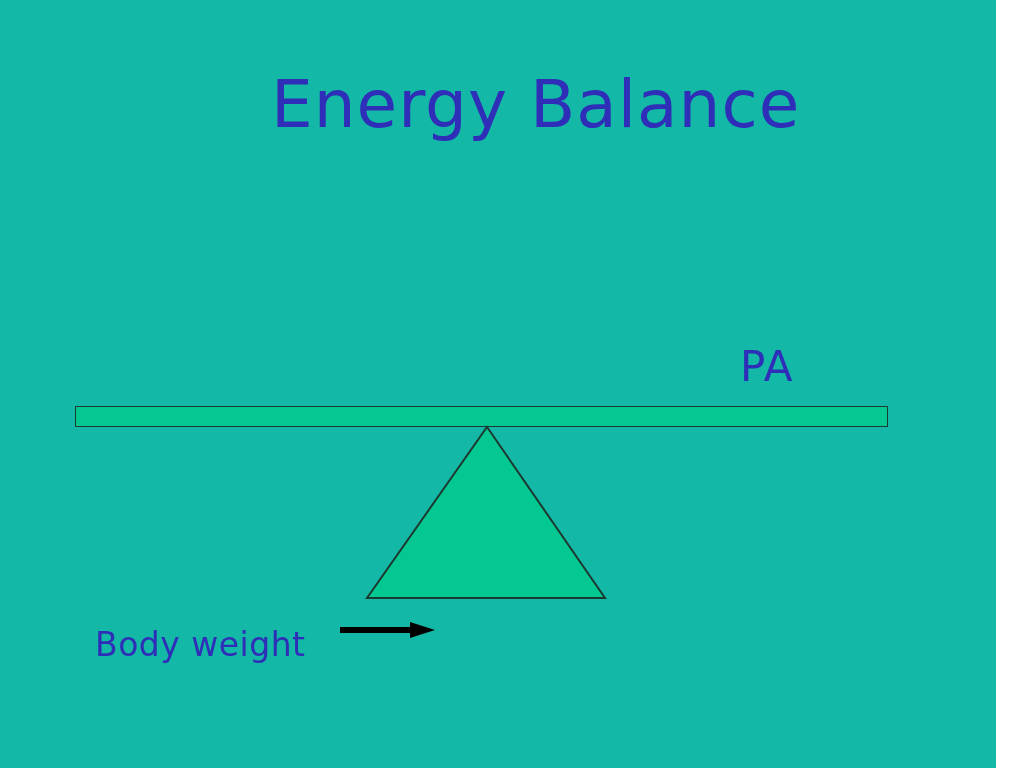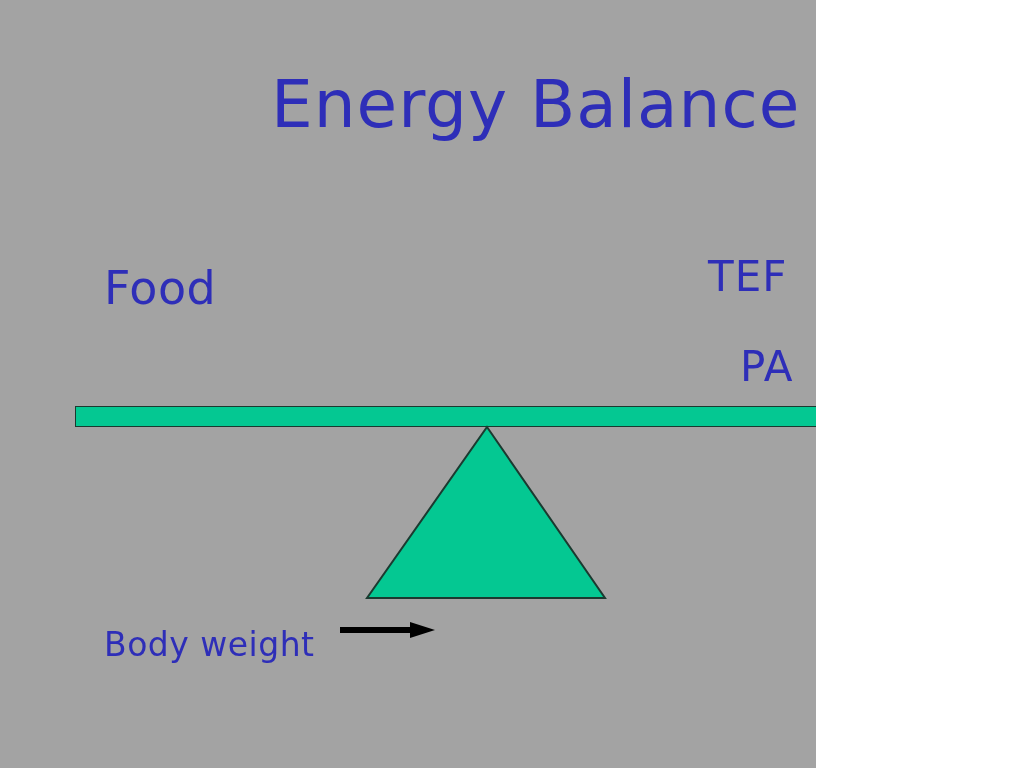--- a/index.html
+++ b/index.html
@@ -6,23 +6,23 @@
   html, body {
     margin: 0;
     padding: 0;
     background: #ffffff;
   }
   body {
     font-family: "DejaVu Sans", sans-serif;
   }
   #slide {
     position: relative;
-    width: 816px;
+    width: 996px;
     height: 768px;
-    background: #a3a3a3;
+    background: #14b8a6;
     overflow: hidden;
   }
 
   
   .txt {
     position: absolute;
     color: #2E2EB8;
     font-family: "DejaVu Sans", "Liberation Sans", sans-serif;
     font-weight: 400;
     white-space: nowrap;
@@ -61,21 +61,20 @@
     left: 740px;
     top: 346px;
     font-size: 42px;
     letter-spacing: 1px;
   }
 
   #label-body-weight {
     left: 95px;
     top: 628px;
     font-size: 33px;
-    margin-left: 9px;
   }
 
   
   #beam {
     position: absolute;
     left: 75px;
     top: 406px;
     width: 813px;
     height: 21px;
     background: #04C892;
@@ -101,24 +100,22 @@
     height: 30px;
   }
 </style>
 </head>
 <body>
 
 <div id="slide">
 
   <div class="txt" id="slide-title">Energy Balance</div>
 
-  <div class="txt" id="label-food">Food</div>
 
 
-  <div class="txt" id="label-tef">TEF</div>
 
   <div class="txt" id="label-pa">PA</div>
 
   <div id="beam"></div>
 
   <svg id="fulcrum" viewBox="0 0 252 184">
     <polygon points="127,7 245,178 7,178" fill="#04C892" stroke="#1B3A30" stroke-width="2" stroke-linejoin="miter"></polygon>
   </svg>
 
   <div class="txt" id="label-body-weight">Body weight</div>

